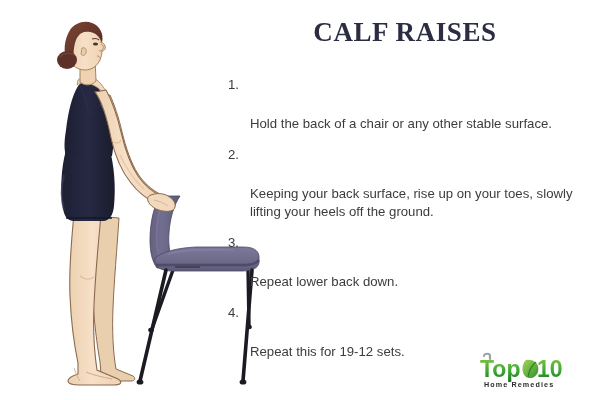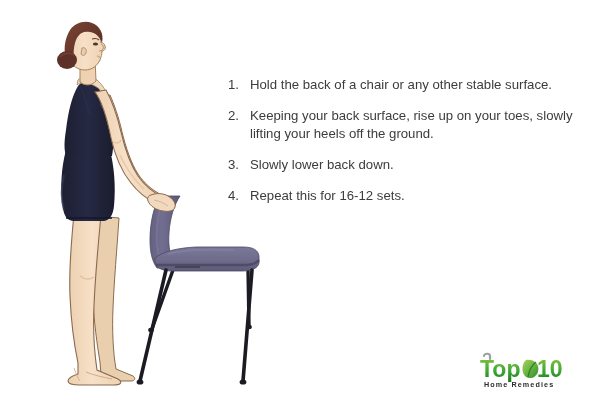--- a/index.html
+++ b/index.html
@@ -47,20 +47,21 @@
     line-height: 1.36;
     color: #3c3c3c;
   }
   .step-num {
     flex: 0 0 22px;
     color: #3c3c3c;
     font-size: 13.2px;
   }
   .step-text {
     flex: 1 1 auto;
+    margin-top: 39px;
   }
 
   
   #illustration {
     position: absolute;
     left: 0;
     top: 0;
     width: 330px;
     height: 400px;
   }
@@ -288,37 +289,38 @@
                  C156 193, 163 193, 168 196
                  C173 199, 176 203, 175 207
                  C174 211, 169 212, 163 211
                  C156 210, 150 206, 148 201
                  C147 198, 148 196, 151 195 Z" fill="#f2d9bd" stroke="#8a6a4e" stroke-width="1"></path>
         <path d="M154 200 C159 201, 164 203, 168 206" fill="none" stroke="#d3b192" stroke-width="0.9"></path>
       </g>
     </svg>
   </div>
 
+  <div id="title">CALF RAISES</div>
 
   <ol id="steps" style="list-style:none;margin:0;padding:0;">
     <li class="step">
       <span class="step-num">1.</span>
       <span class="step-text">Hold the back of a chair or any other stable surface.</span>
     </li>
     <li class="step">
       <span class="step-num">2.</span>
       <span class="step-text">Keeping your back surface, rise up on your toes, slowly lifting your heels off the ground.</span>
     </li>
     <li class="step">
       <span class="step-num">3.</span>
-      <span class="step-text">Slowly lower back down.</span>
+      <span class="step-text">Repeat lower back down.</span>
     </li>
     <li class="step">
       <span class="step-num">4.</span>
-      <span class="step-text">Repeat this for 16-12 sets.</span>
+      <span class="step-text">Repeat this for 19-12 sets.</span>
     </li>
   </ol>
 
   <div id="logo">
     <svg width="112" height="42" viewBox="0 0 112 42" xmlns="http://www.w3.org/2000/svg">
       <defs>
         <linearGradient id="logoGreen" x1="0" y1="0" x2="0" y2="1">
           <stop offset="0%" stop-color="#8cc63f"></stop>
           <stop offset="55%" stop-color="#3faa35"></stop>
           <stop offset="100%" stop-color="#1b7a1d"></stop>

